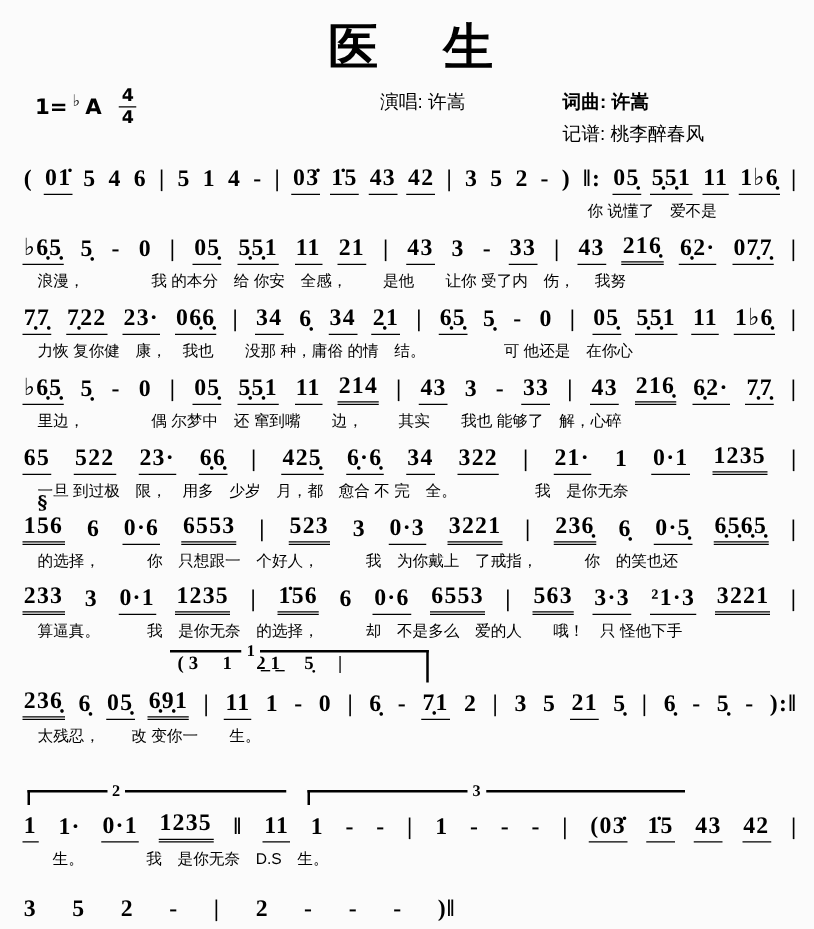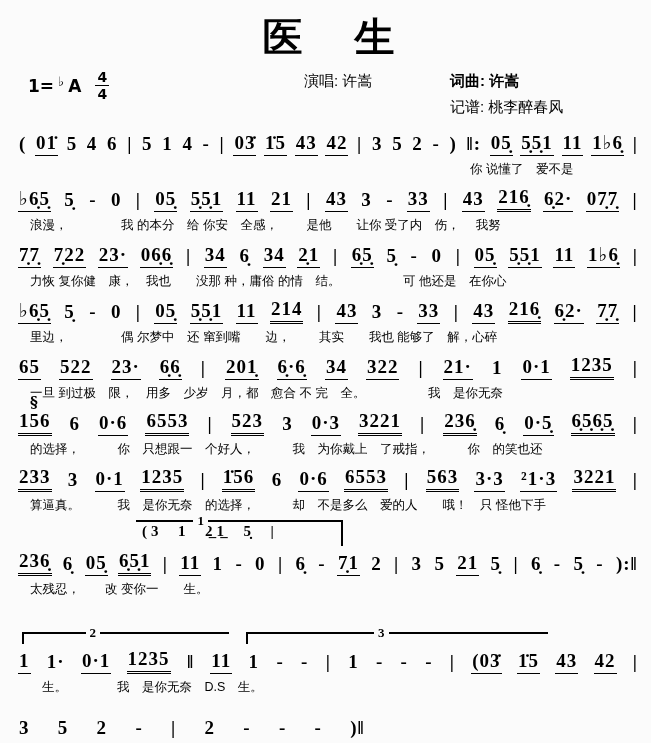--- a/index.html
+++ b/index.html
@@ -193,21 +193,21 @@
         </div>
         <div class="lyrics" style="padding-left: 12px;">里边，　　　　 偶 尔梦中　还 窜到嘴　　边，　　 其实　　我也 能够了　解，心碎</div>
       </div>
       <div class="system">
         <div class="notes-row">
           <span class="tok u1">65</span>
           <span class="tok u1">522</span>
           <span class="tok u1">23·</span>
           <span class="tok u1">6̣6̣</span>
           <span class="tok">|</span>
-          <span class="tok u1">201̣</span>
+          <span class="tok u1">425̣</span>
           <span class="tok u1">6̣·6̣</span>
           <span class="tok u1">34</span>
           <span class="tok u1">322</span>
           <span class="tok">|</span>
           <span class="tok u1">21·</span>
           <span class="tok">1</span>
           <span class="tok u1">0·1</span>
           <span class="tok u2">1235</span>
           <span class="tok">|</span>
         </div>
@@ -256,21 +256,21 @@
       </div>
       <div class="system" style="height: 84px; padding-top: 28px;">
         <div class="ending tick-r" style="left: 118px; width: 205px; top: 2px; height: 24px;">
           <span class="elabel" style="left: 28%;">1</span>
           <div class="enotes">(3  1  2̲1̲  5̣  |</div>
         </div>
         <div class="notes-row">
           <span class="tok u2">236̣</span>
           <span class="tok">6̣</span>
           <span class="tok u1">05̣</span>
-          <span class="tok u2">6̣5̣1</span>
+          <span class="tok u2">6̣9̣1</span>
           <span class="tok">|</span>
           <span class="tok u1">11</span>
           <span class="tok">1</span>
           <span class="tok">-</span>
           <span class="tok">0</span>
           <span class="tok">|</span>
           <span class="tok">6̣</span>
           <span class="tok">-</span>
           <span class="tok u1">7̣1</span>
           <span class="tok">2</span>

